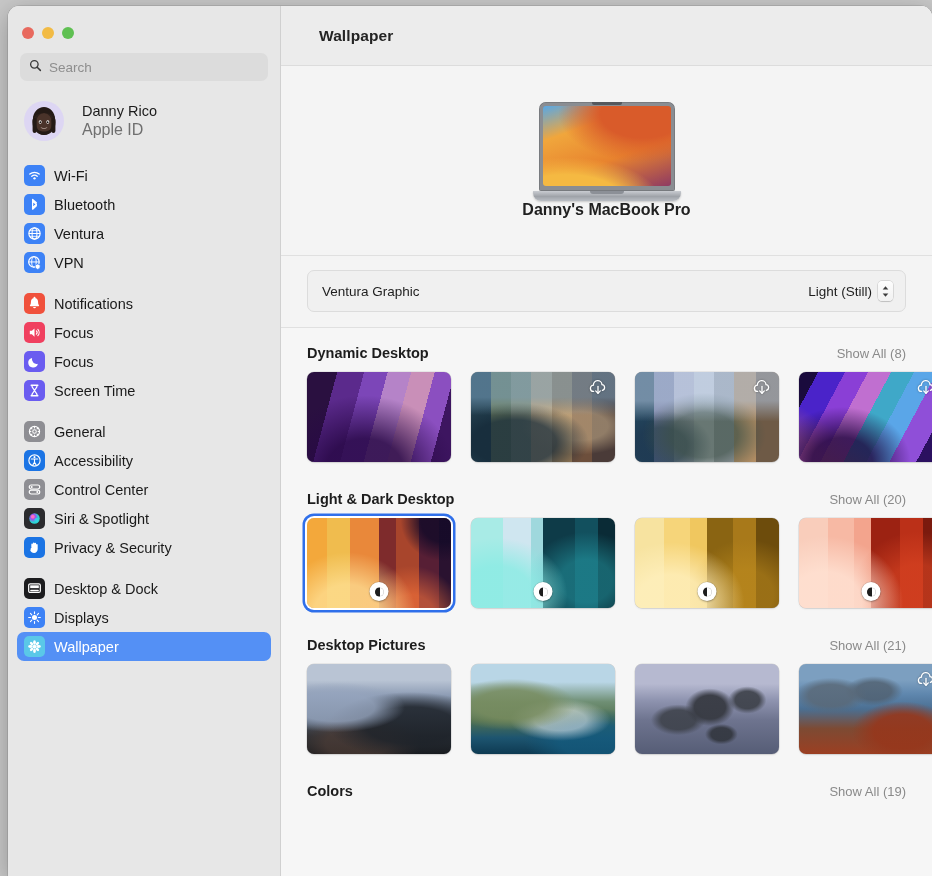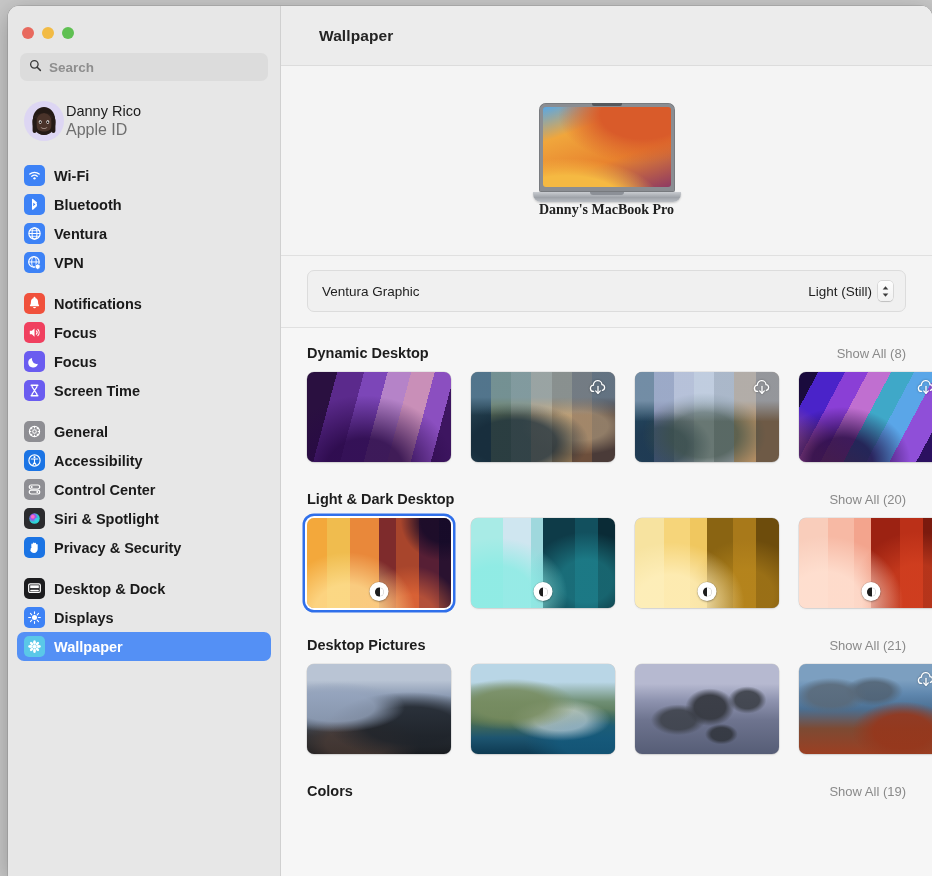--- a/index.html
+++ b/index.html
@@ -54,27 +54,27 @@
     display: flex;
     align-items: center;
     padding: 0 9px;
     gap: 7px;
   }
   .search-wrap svg { flex: 0 0 auto; }
   .search-input {
     border: none; background: transparent; outline: none;
     font-family: "Liberation Sans", sans-serif;
     font-size: 13.5px; color: #1d1d1d;
-    width: 100%; padding: 0; font-weight: bold;
+    width: 100%; padding: 0;
   }
   .search-input::placeholder { color: #8e8e8e; }
 
   
   .account {
-    display: flex; align-items: center; gap: 2px;
+    display: flex; align-items: center; gap: 18px;
     margin: 14px 10px 0 10px;
     padding: 6px 6px;
     border-radius: 7px;
   }
   .avatar {
     width: 40px; height: 40px; border-radius: 50%;
     background: #ddd6f3;
     display: flex; align-items: center; justify-content: center;
     overflow: hidden; flex: 0 0 auto;
     position: relative;
@@ -90,21 +90,21 @@
   .srow {
     display: flex; align-items: center; gap: 9px;
     height: 29px;
     margin: 0 9px;
     padding: 0 7px;
     border-radius: 7px;
     cursor: default;
   }
   .srow.selected { background: #5490f5; }
   .srow.selected .slabel { color: #fff; }
-  .slabel { font-size: 14.5px; color: #1a1a1a; white-space: nowrap; font-weight: bold; }
+  .slabel { font-size: 14.5px; color: #1a1a1a; white-space: nowrap; }
 
   .sicon {
     width: 21px; height: 21px; border-radius: 5px;
     flex: 0 0 auto;
     display: flex; align-items: center; justify-content: center;
     color: #fff;
   }
   .sicon svg { display: block; }
 
   
@@ -162,21 +162,21 @@
     background: linear-gradient(#c9ccd1, #9fa3a9 55%, #babec4);
     border-radius: 0 0 8px 8px;
     margin: 0 auto;
     position: relative;
     box-shadow: 0 1px 2px rgba(0,0,0,.18);
   }
   .base::after {
     content: ""; position: absolute; left: 50%; transform: translateX(-50%);
     top: 0; width: 34px; height: 3px; background: #8c9097; border-radius: 0 0 4px 4px;
   }
-  .device-name { font-size: 14px; font-weight: 700; color: #202020; font-family: Liberation Serif, serif; }
+  .device-name { font-size: 16px; font-weight: 700; color: #202020; }
 
   
   .popup-block {
     background: #f4f4f4;
     padding: 14px 26px 15px 26px;
     border-bottom: 0.5px solid #e0e0e0;
   }
   .popup-row {
     height: 42px;
     background: #f0f0f0;

